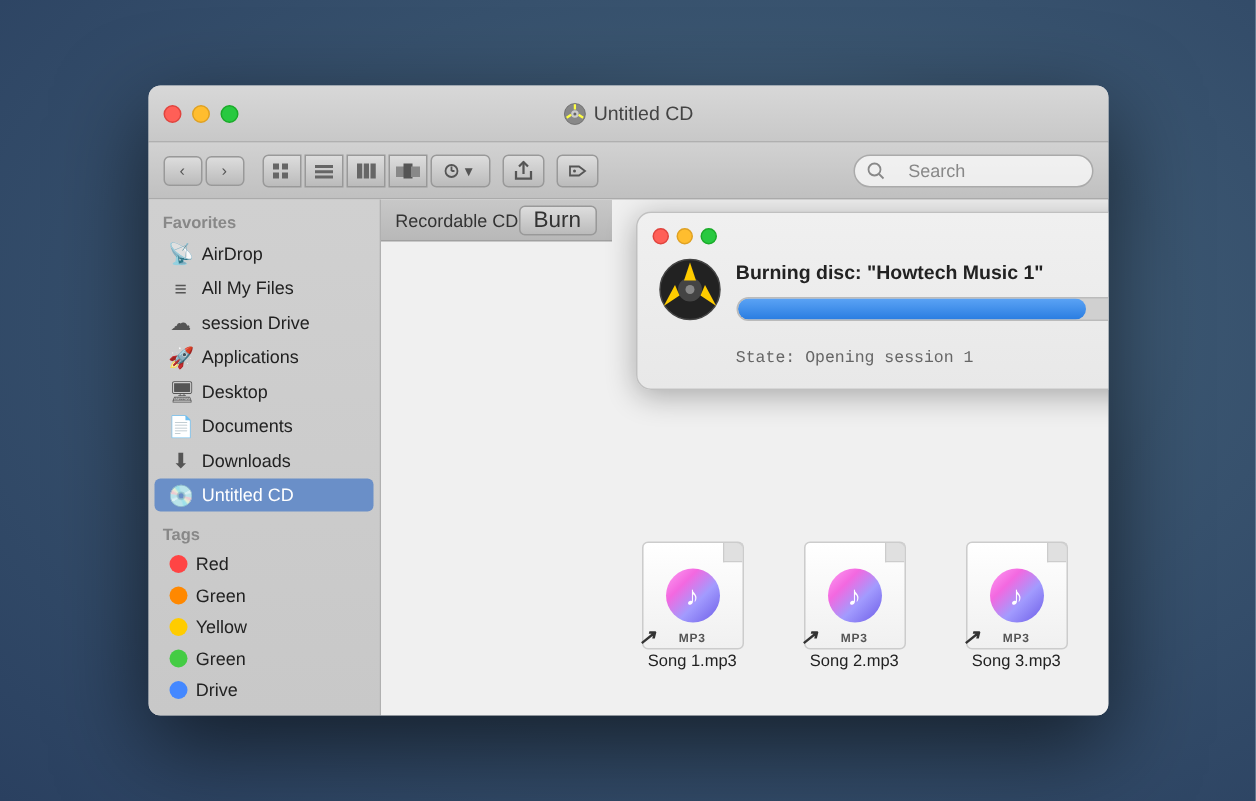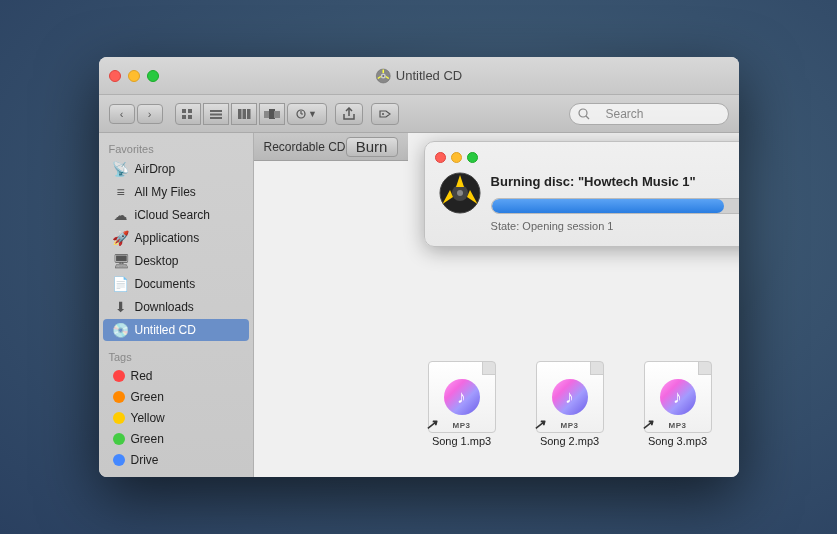--- a/index.html
+++ b/index.html
@@ -180,21 +180,21 @@
     .sidebar {
       width: 155px;
       background: linear-gradient(to bottom, #d0d0d0, #c8c8c8);
       border-right: 1px solid #b0b0b0;
       overflow-y: auto;
       padding-top: 6px;
     }
 
     .sidebar-section-title {
       font-size: 11px;
-      font-weight: 400;
+      font-weight: 700;
       color: #888;
       padding: 4px 10px 2px 10px;
       text-transform: none;
     }
 
     .sidebar-item {
       display: flex;
       align-items: center;
       gap: 6px;
       padding: 3px 10px;
@@ -360,21 +360,22 @@
       color: #fff;
       font-size: 12px;
       margin-left: 6px;
       margin-top: 2px;
       flex-shrink: 0;
     }
 
     .burn-state {
       font-size: 11px;
       color: #666;
-      margin-top: 3px;
+      margin-top: 16px;
+      font-family: Liberation Mono, monospace;
     }
 
     
     .files-row {
       position: absolute;
       bottom: 30px;
       left: 20px;
       display: flex;
       gap: 40px;
       align-items: flex-end;
@@ -572,21 +573,21 @@
       <div class="sidebar-item">
         <span class="sidebar-icon">📡</span>
         <span>AirDrop</span>
       </div>
       <div class="sidebar-item">
         <span class="sidebar-icon">≡</span>
         <span>All My Files</span>
       </div>
       <div class="sidebar-item">
         <span class="sidebar-icon">☁</span>
-        <span>iCloud Search</span>
+        <span>session Drive</span>
       </div>
       <div class="sidebar-item">
         <span class="sidebar-icon">🚀</span>
         <span>Applications</span>
       </div>
       <div class="sidebar-item">
         <span class="sidebar-icon">🖥</span>
         <span>Desktop</span>
       </div>
       <div class="sidebar-item">

